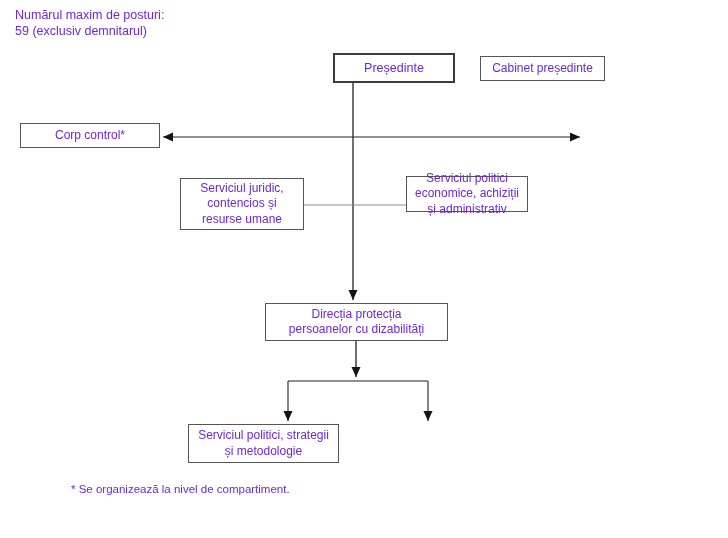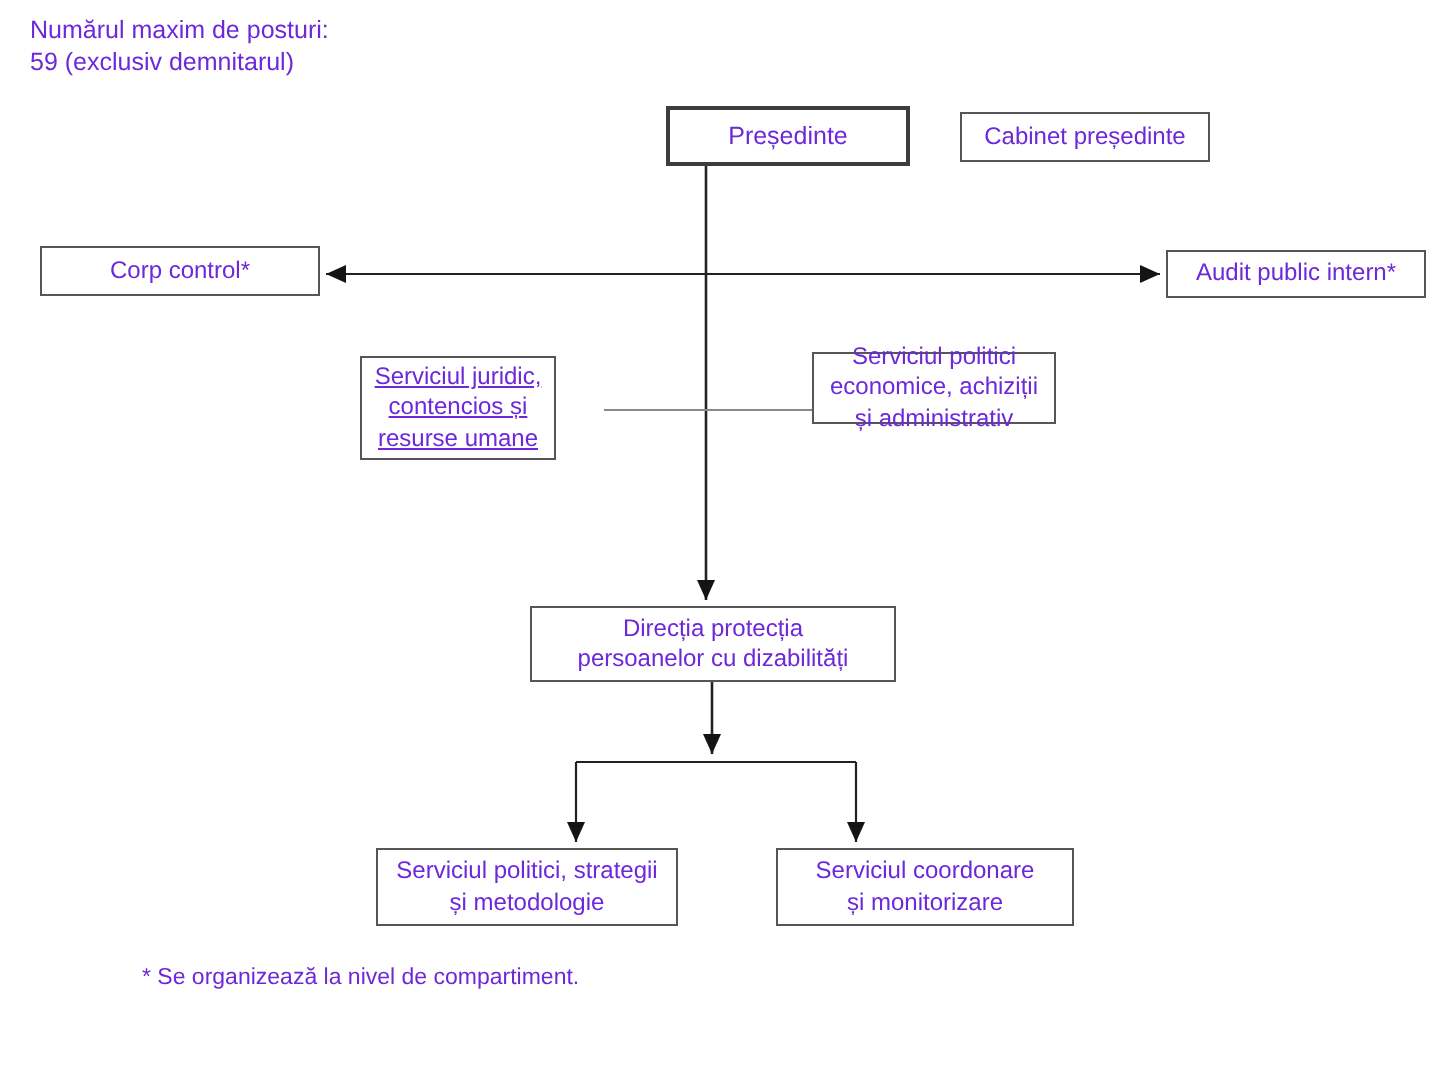--- a/index.html
+++ b/index.html
@@ -40,21 +40,21 @@
     border: 1px solid #565656;
     font-size: 12px;
     line-height: 1.28;
     white-space: pre-line;
     box-sizing: border-box;
   }
   .b-presedinte  { left: 291px; top: 53px;  width: 122px; height: 30px; border: 2px solid #3c3c3c; font-size: 12.5px; margin-left: 42px; }
   .b-cabinet     { left: 452px; top: 56px;  width: 125px; height: 25px; margin-left: 28px; }
   .b-corp        { left: 20px;  top: 123px; width: 140px; height: 25px; }
   .b-audit       { left: 583px; top: 125px; width: 130px; height: 24px; }
-  .b-juridic     { left: 180px; top: 178px; width: 98px; height: 52px; text-decoration: underline; }
+  .b-juridic     { left: 180px; top: 178px; width: 124px; height: 52px; }
   .b-economic    { left: 406px; top: 176px; width: 122px; height: 36px; }
   .b-directia    { left: 265px; top: 303px; width: 183px; height: 38px; }
   .b-strategii   { left: 188px; top: 424px; width: 151px; height: 39px; }
   .b-coordonare  { left: 388px; top: 424px; width: 149px; height: 39px; }
 </style>
 </head>
 <body>
 
 <div class="canvas">
 
@@ -86,34 +86,31 @@
 
   <div class="hdr">Numărul maxim de posturi:
 59 (exclusiv demnitarul)</div>
 
   <div class="box b-presedinte">Președinte</div>
 
   <div class="box b-cabinet">Cabinet președinte</div>
 
   <div class="box b-corp">Corp control*</div>
 
-  <div class="box b-audit">Audit public intern*</div>
 
   <div class="box b-juridic">Serviciul juridic,
 contencios și
 resurse umane</div>
 
   <div class="box b-economic">Serviciul politici
 economice, achiziții
 și administrativ</div>
 
   <div class="box b-directia">Direcția protecția
 persoanelor cu dizabilități</div>
 
   <div class="box b-strategii">Serviciul politici, strategii
 și metodologie</div>
 
-  <div class="box b-coordonare">Serviciul coordonare
-și monitorizare</div>
 
   <div class="footnote">* Se organizează la nivel de compartiment.</div>
 
 </div>
 
 </body></html>

